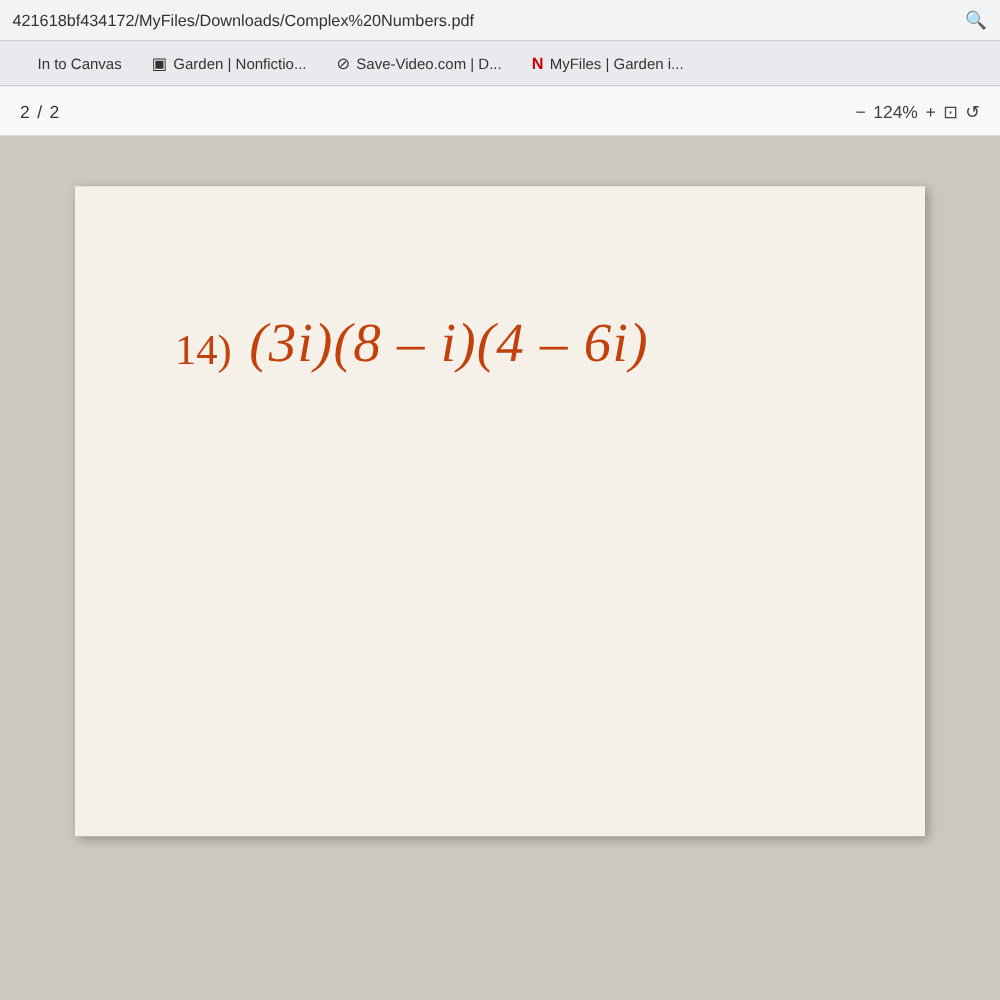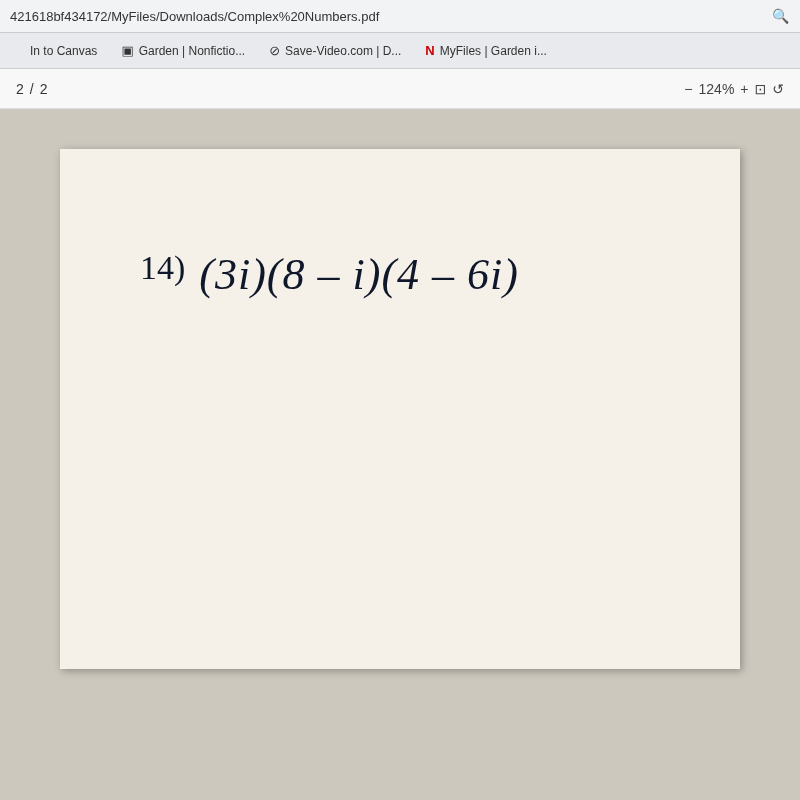--- a/index.html
+++ b/index.html
@@ -119,26 +119,26 @@
       background: #f5f0e8;
       width: 680px;
       min-height: 520px;
       box-shadow: 2px 2px 8px rgba(0,0,0,0.3);
       padding: 60px 80px;
       position: relative;
     }
 
     .math-content {
       display: flex;
-      align-items: flex-start;
+      align-items: flex-end;
       gap: 8px;
       margin-top: 40px;
       font-size: 34px;
       font-family: 'Georgia', 'Times New Roman', serif;
-      color: #0f172a;
+      color: #c2410c;
       font-style: normal;
     }
 
     .math-number {
       font-size: 34px;
       font-family: 'Georgia', serif;
       margin-right: 6px;
     }
 
     .math-expression {

